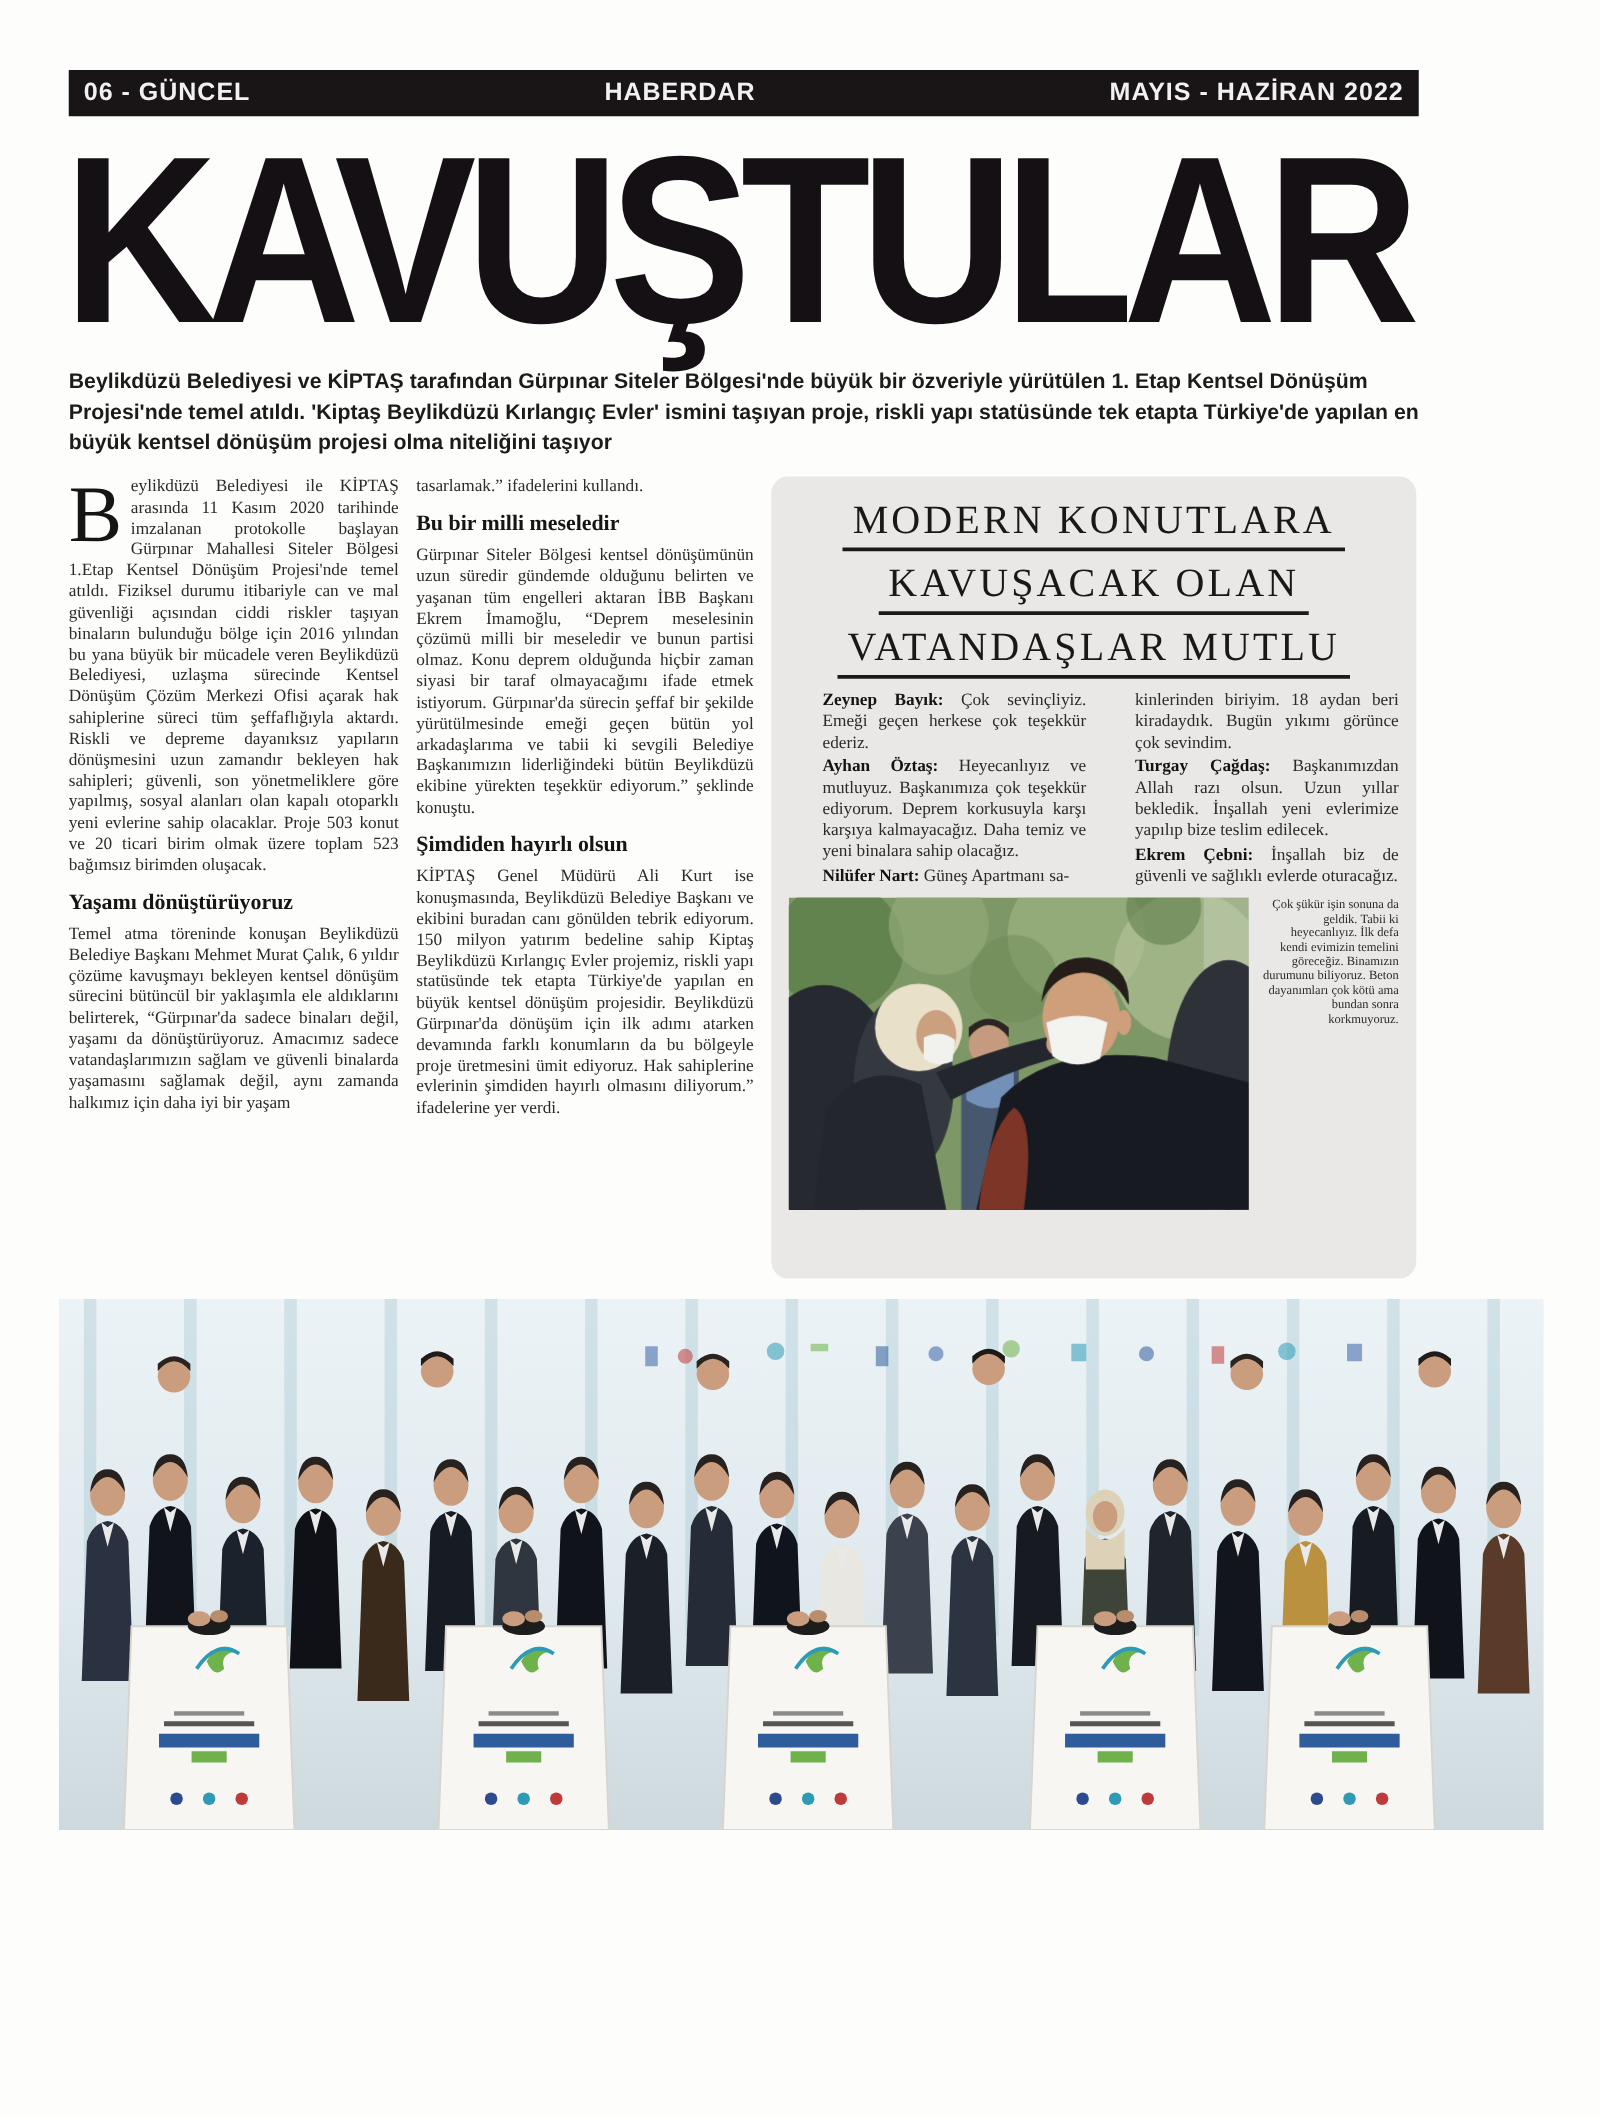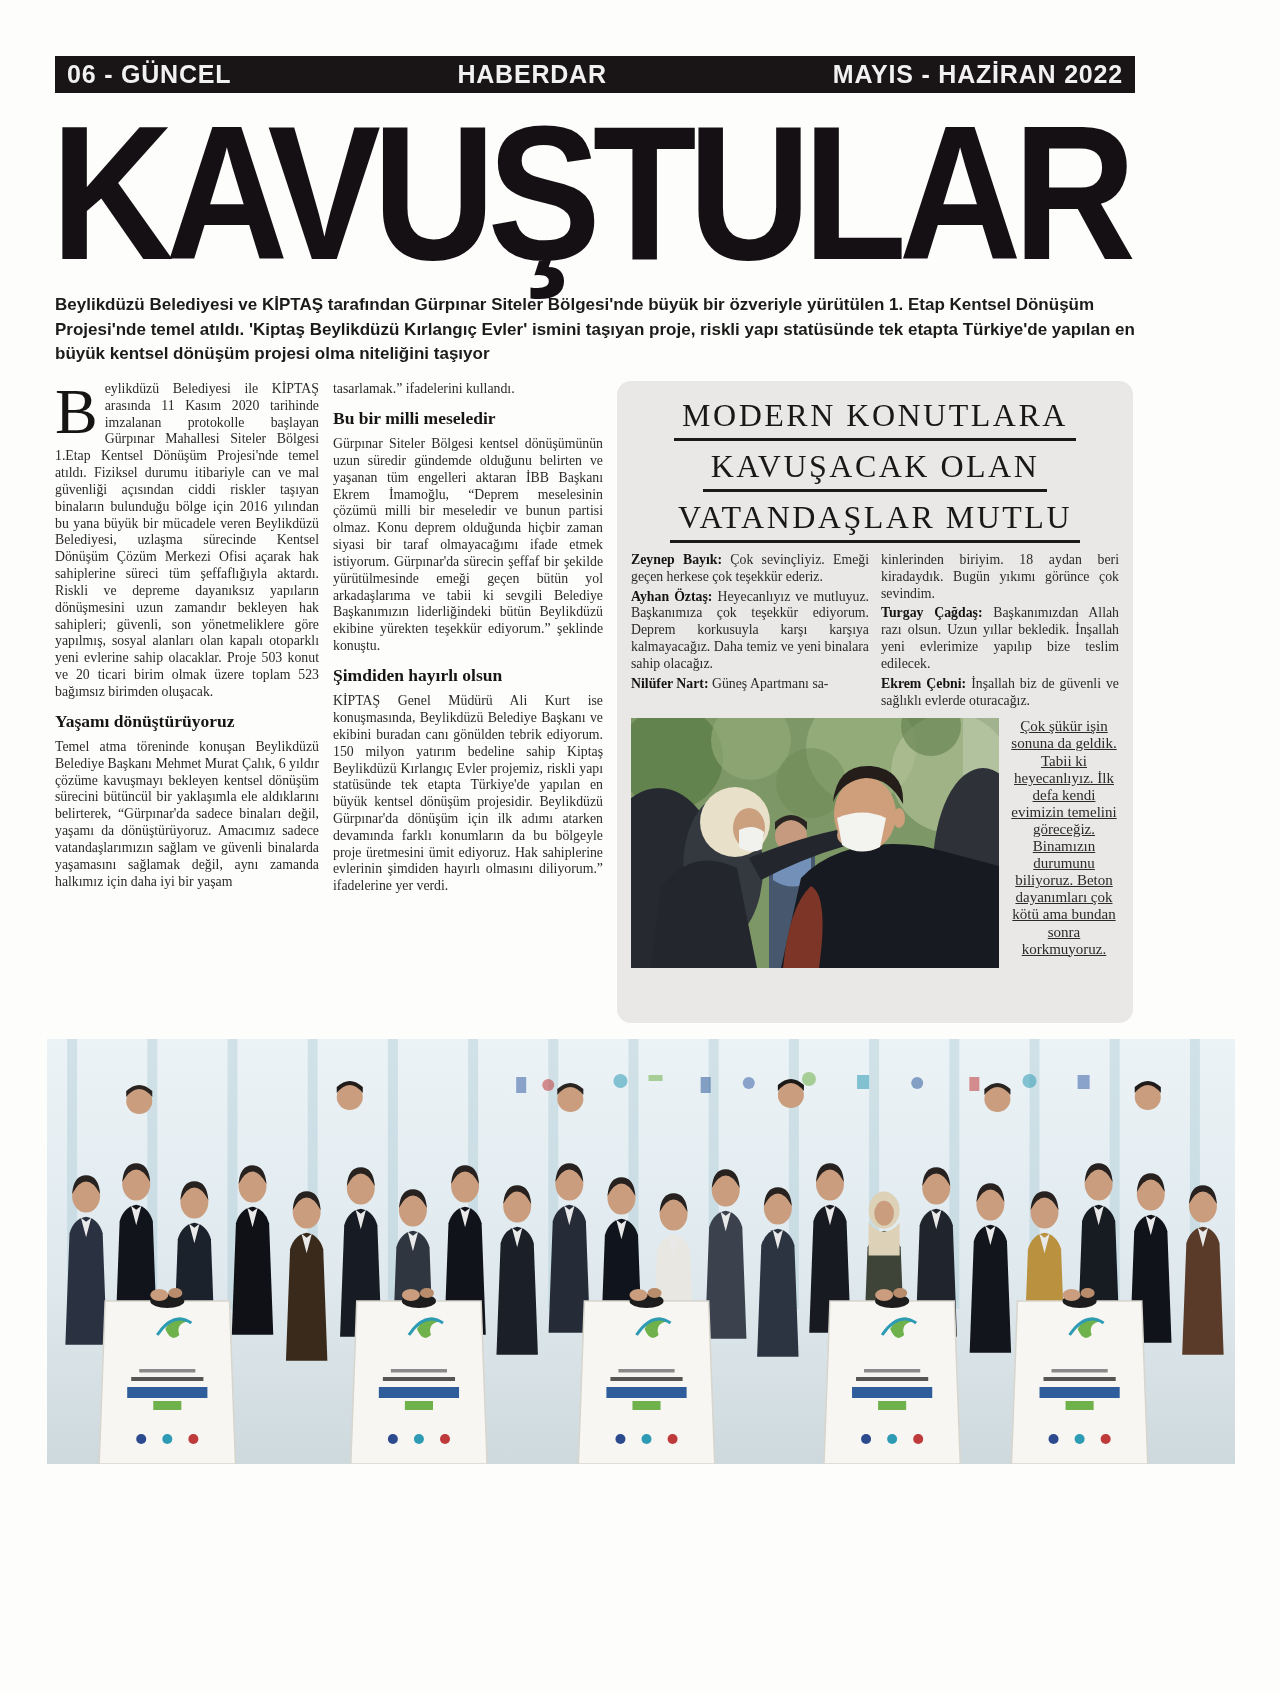--- a/index.html
+++ b/index.html
@@ -7,21 +7,21 @@
     width:1280px;height:1693px;background:#fdfdfc;position:relative;
     box-sizing:border-box;padding:56px 0 0 0;overflow:hidden;
     font-family:"Liberation Serif",serif;color:#2c2a29;
   }
   .inner{margin-left:55px;width:1080px;}
   
   .masthead{
     background:#191516;color:#f2f1f1;height:37px;display:flex;
     align-items:center;justify-content:space-between;padding:0 12px;
     font-family:"Liberation Sans",sans-serif;font-weight:bold;
-    font-size:25px;letter-spacing:.8px;box-sizing:border-box;
+    font-size:20px;letter-spacing:.8px;box-sizing:border-box;
   }
   
   .headline{margin:10px 0 4px -4px;}
   .hl-line{height:178px;overflow:visible;}
   .hl-text{
     font-family:"Liberation Sans",sans-serif;font-weight:bold;
     font-size:170px;line-height:.95;letter-spacing:-0.048em;
     color:#141013;white-space:nowrap;display:inline-block;
     transform:scaleY(1.12);transform-origin:left top;
   }
@@ -49,27 +49,27 @@
     width:516px;background:#e9e8e6;border-radius:14px;
     box-sizing:border-box;padding:16px 14px 12px;
   }
   .qb-line{
     font-family:"Liberation Serif",serif;font-size:32px;color:#191818;
     letter-spacing:2.5px;text-align:center;width:fit-content;
     margin:0 auto 7px;padding:0 8px 4px;border-bottom:3px solid #1a1a1a;
     white-space:nowrap;
   }
   .qb-cols{display:flex;gap:12px;margin-top:9px;}
-  .qb-col{flex:1;font-size:13.8px;line-height:1.22;text-align:justify;}
+  .qb-col{flex:1;font-size:13.8px;line-height:1.22;text-align:justify;margin-left:27px;}
   .quote{margin:0 0 3px;}
   .quote b{font-weight:bold;color:#141312;}
   .qb-bottom{display:flex;gap:10px;margin-top:6px;}
   .qb-photo{width:368px;height:250px;flex:none;}
   .qb-photo svg{display:block;width:100%;height:100%;}
-  .qb-narrow{width:110px;font-size:15px;line-height:1.14;text-align:center;text-decoration:underline;}
+  .qb-narrow{width:110px;font-size:10px;line-height:1.14;text-align:right;}
   .qb-narrow .quote{margin-bottom:4px;}
   
   .main-photo{margin:16px 0 0 -8px;width:1188px;height:425px;}
   .main-photo svg{display:block;width:100%;height:100%;}
 </style>
 </head>
 <body>
 
 <div class="page">
   <div class="inner">

